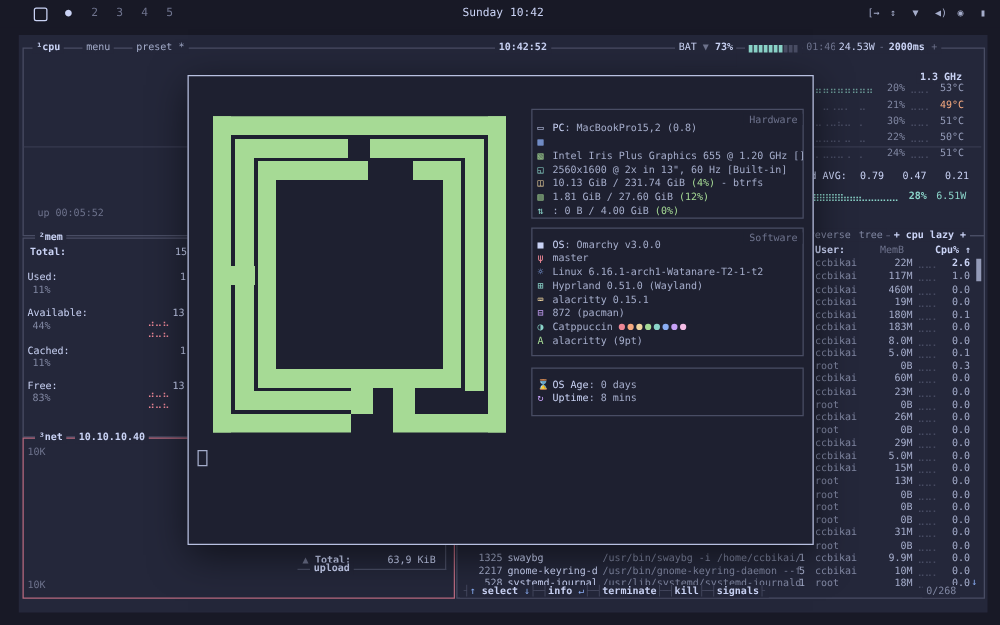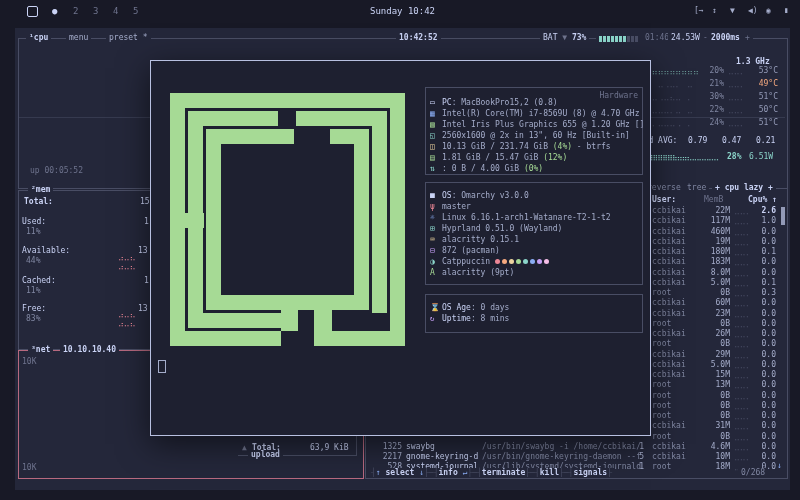--- a/index.html
+++ b/index.html
@@ -35,21 +35,21 @@
   .pr-dots{left:368px;color:#494d64}
   .pr-cpu{left:386px;width:24px;text-align:right;color:#a5adcb}
   #scrollbar{position:absolute;left:781px;top:207px;width:4px;height:18px;background:#939ab7}
   
   #cores{position:absolute;left:646px;top:66px;width:140px;height:70px}
   .crow{position:absolute;left:0;width:140px;height:12px}
   .crow span{position:absolute;font:8px "DejaVu Sans Mono","DejaVu Sans",monospace;white-space:pre}
   .cr-g1{left:0px;width:52px;overflow:hidden;color:#494d64}
   .cr-pct{left:56px;width:22px;text-align:right;color:#8087a2}
   .cr-g2{left:82px;width:22px;color:#494d64}
-  .cr-temp{left:106px;width:26px;text-align:right;color:#939ab7}
+  .cr-temp{left:106px;width:26px;color:#939ab7}
   
   #ffwin{position:absolute;left:150px;top:60px;width:499px;height:374px;background:#1e2030;border:1px solid #b8c0e0;box-shadow:0 8px 30px rgba(0,0,0,.55)}
   #logo{position:absolute;left:19px;top:32px}
   #cursor{position:absolute;left:7px;top:299px;width:6px;height:11px;border:1px solid #a5adcb}
   .ffbx{position:absolute;border:1px solid #494d64;width:216px}
   .ffbx .title{position:absolute;top:-5px;left:0;width:100%;text-align:right}
   .ffbx .title span{background:#1e2030;padding:0 4px;font:8px "DejaVu Sans Mono","DejaVu Sans",monospace;color:#6e738d}
   .ffline{position:absolute;left:0;width:210px;height:11px}
   .ffline span{font:8px "DejaVu Sans Mono","DejaVu Sans",monospace;white-space:pre}
   .ff-icon{position:absolute;left:3px;top:0;background:#1e2030;padding:0 1px}
@@ -308,21 +308,21 @@
         <span class="pr-mem">0B</span>
         <span class="pr-dots">⣀⣀⡀</span>
         <span class="pr-cpu">0.0</span>
       </div>
       <div class="prow" style="top: 235.75px;">
         <span class="pr-pid">1325</span>
         <span class="pr-prog">swaybg</span>
         <span class="pr-cmd">/usr/bin/swaybg -i /home/ccbikai/</span>
         <span class="pr-thr">1</span>
         <span class="pr-user">ccbikai</span>
-        <span class="pr-mem">4.6M</span>
+        <span class="pr-mem">9.9M</span>
         <span class="pr-dots">⣀⣀⡀</span>
         <span class="pr-cpu">0.0</span>
       </div>
       <div class="prow" style="top: 246px;">
         <span class="pr-pid">2217</span>
         <span class="pr-prog">gnome-keyring-d</span>
         <span class="pr-cmd">/usr/bin/gnome-keyring-daemon --f</span>
         <span class="pr-thr">5</span>
         <span class="pr-user">ccbikai</span>
         <span class="pr-mem">10M</span>
@@ -370,44 +370,44 @@
     </svg>
     <div id="cursor"></div>
     <div class="ffbx" id="ff-hardware" style="left:274px;top:26px;height:86px">
       <div class="title"><span>Hardware</span></div>
     <div class="ffline" style="top: 10px;">
           <span class="ff-icon" style="color:#cad3f5">▭</span>
           <span class="ff-text"><span class="b c-text">PC</span><span class="c-sub">: MacBookPro15,2 (0.8)</span></span>
         </div>
         <div class="ffline" style="top: 21px;">
           <span class="ff-icon" style="color:#8aadf4">▦</span>
-          <span class="ff-text"><span class="c-sub">Intel(R) Core(TM) i7-8569U (8) @ 4.70 GHz</span></span>
         </div>
         <div class="ffline" style="top: 32px;">
           <span class="ff-icon" style="color:#a6da95">▧</span>
           <span class="ff-text"><span class="c-sub">Intel Iris Plus Graphics 655 @ 1.20 GHz []</span></span>
         </div>
         <div class="ffline" style="top: 43px;">
           <span class="ff-icon" style="color:#8bd5ca">◱</span>
           <span class="ff-text"><span class="c-sub">2560x1600 @ 2x in 13", 60 Hz [Built-in]</span></span>
         </div>
         <div class="ffline" style="top: 54px;">
           <span class="ff-icon" style="color:#eed49f">◫</span>
           <span class="ff-text"><span class="c-sub">10.13 GiB / 231.74 GiB </span><span class="c-green">(4%)</span><span class="c-sub"> - btrfs</span></span>
         </div>
         <div class="ffline" style="top: 65px;">
           <span class="ff-icon" style="color:#a6da95">▤</span>
-          <span class="ff-text"><span class="c-sub">1.81 GiB / 15.47 GiB </span><span class="c-green">(12%)</span></span>
+          <span class="ff-text"><span class="c-sub">1.81 GiB / 27.60 GiB </span><span class="c-green">(12%)</span></span>
         </div>
         <div class="ffline" style="top: 76px;">
           <span class="ff-icon" style="color:#8bd5ca">⇅</span>
           <span class="ff-text"><span class="c-sub">: 0 B / 4.00 GiB </span><span class="c-green">(0%)</span></span>
         </div>
       </div>
     <div class="ffbx" id="ff-software" style="left:274px;top:121px;height:101px">
+      <div class="title"><span>Software</span></div>
     <div class="ffline" style="top: 8px;">
           <span class="ff-icon" style="color:#cad3f5">■</span>
           <span class="ff-text"><span class="b c-text">OS</span><span class="c-sub">: Omarchy v3.0.0</span></span>
         </div>
         <div class="ffline" style="top: 19px;">
           <span class="ff-icon" style="color:#ed8796">ψ</span>
           <span class="ff-text"><span class="c-sub">master</span></span>
         </div>
         <div class="ffline" style="top: 30px;">
           <span class="ff-icon" style="color:#8aadf4">☼</span>

